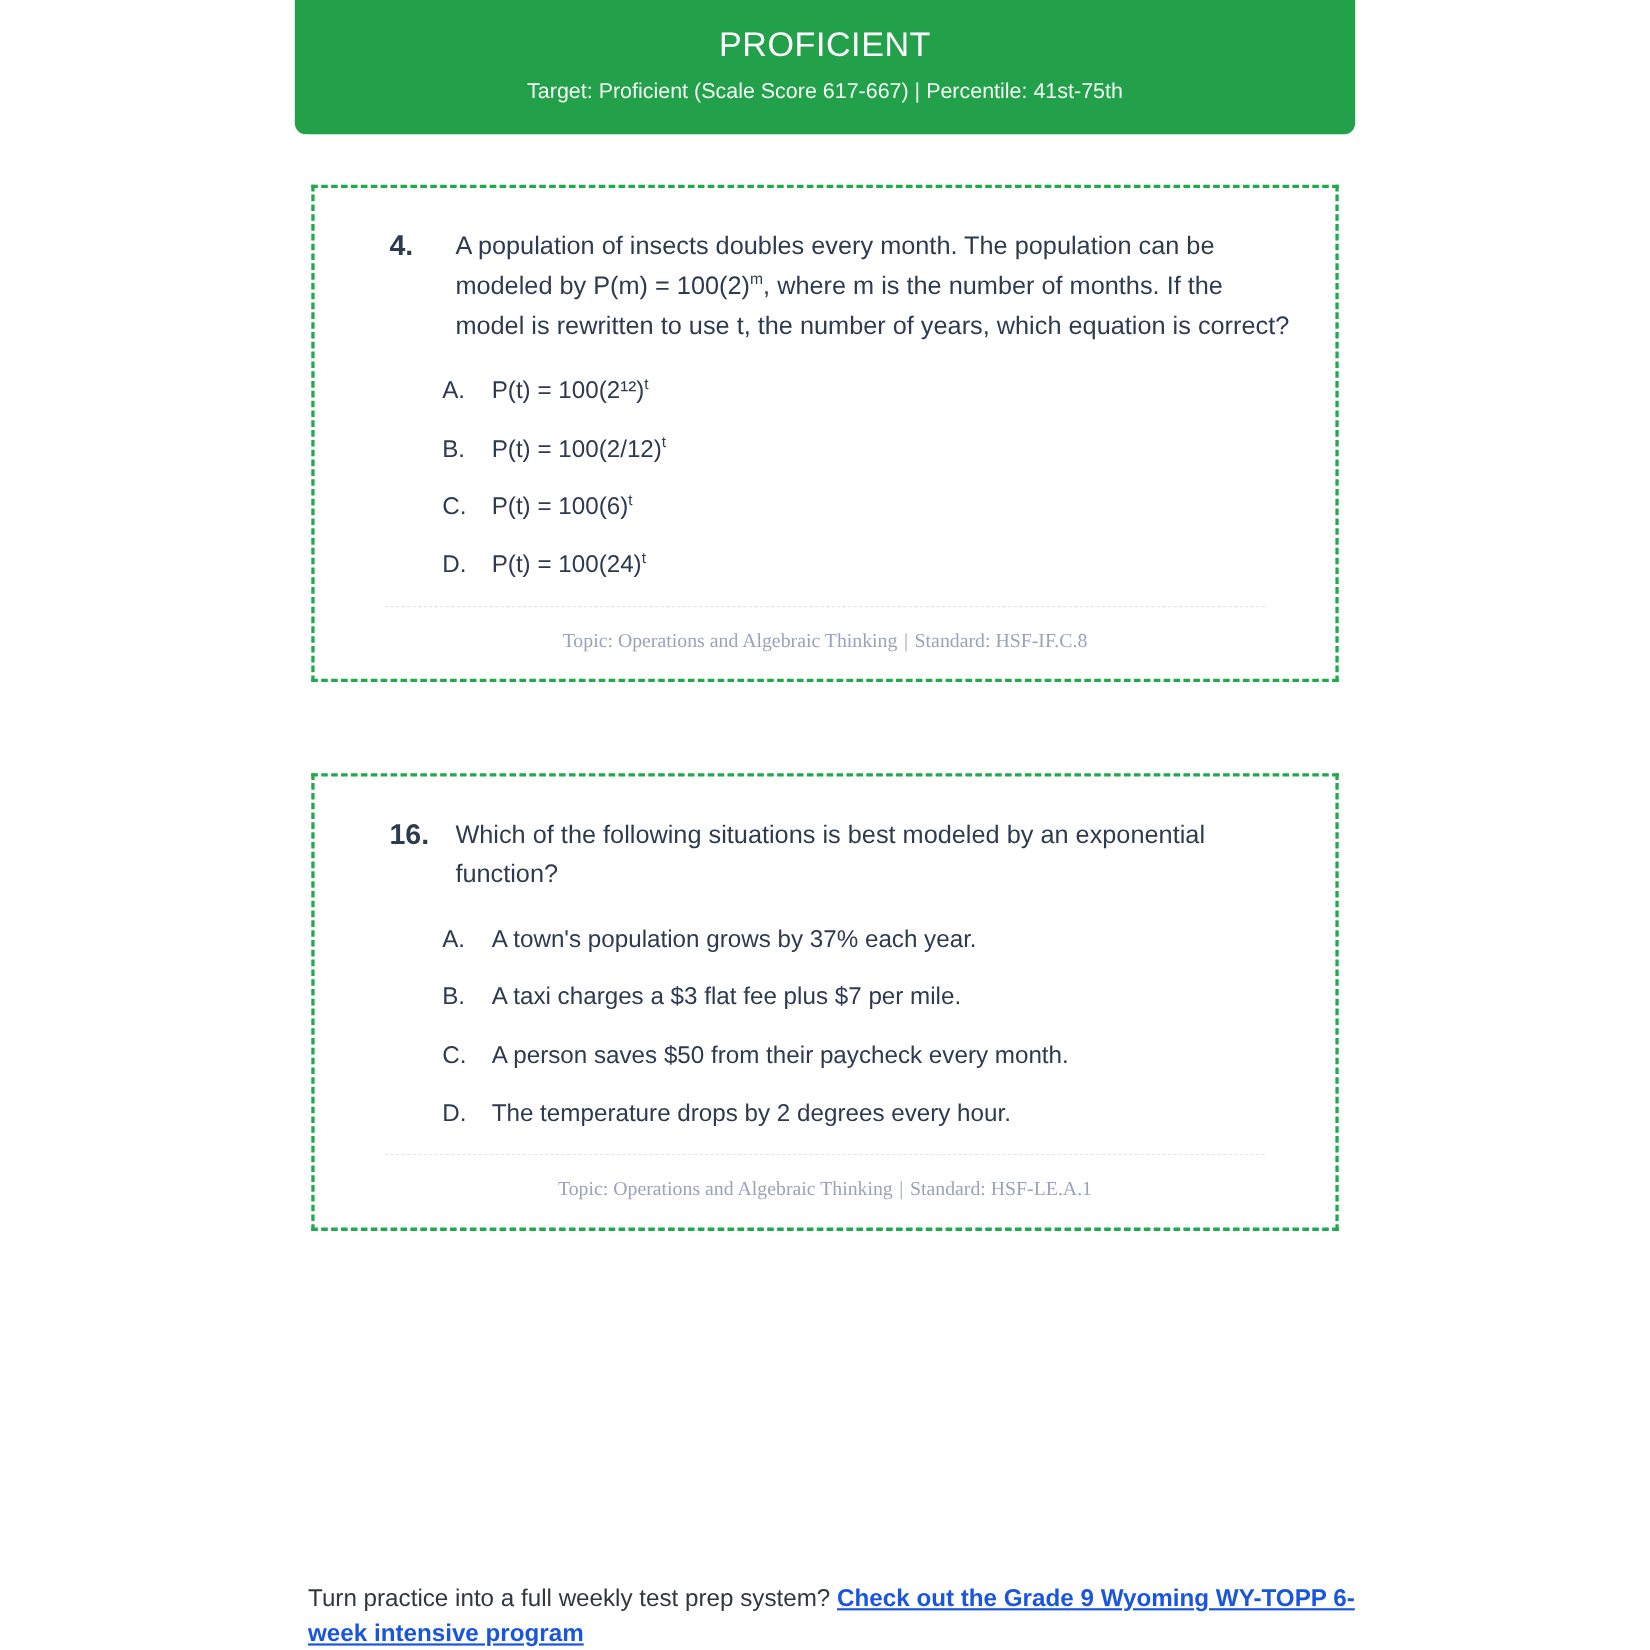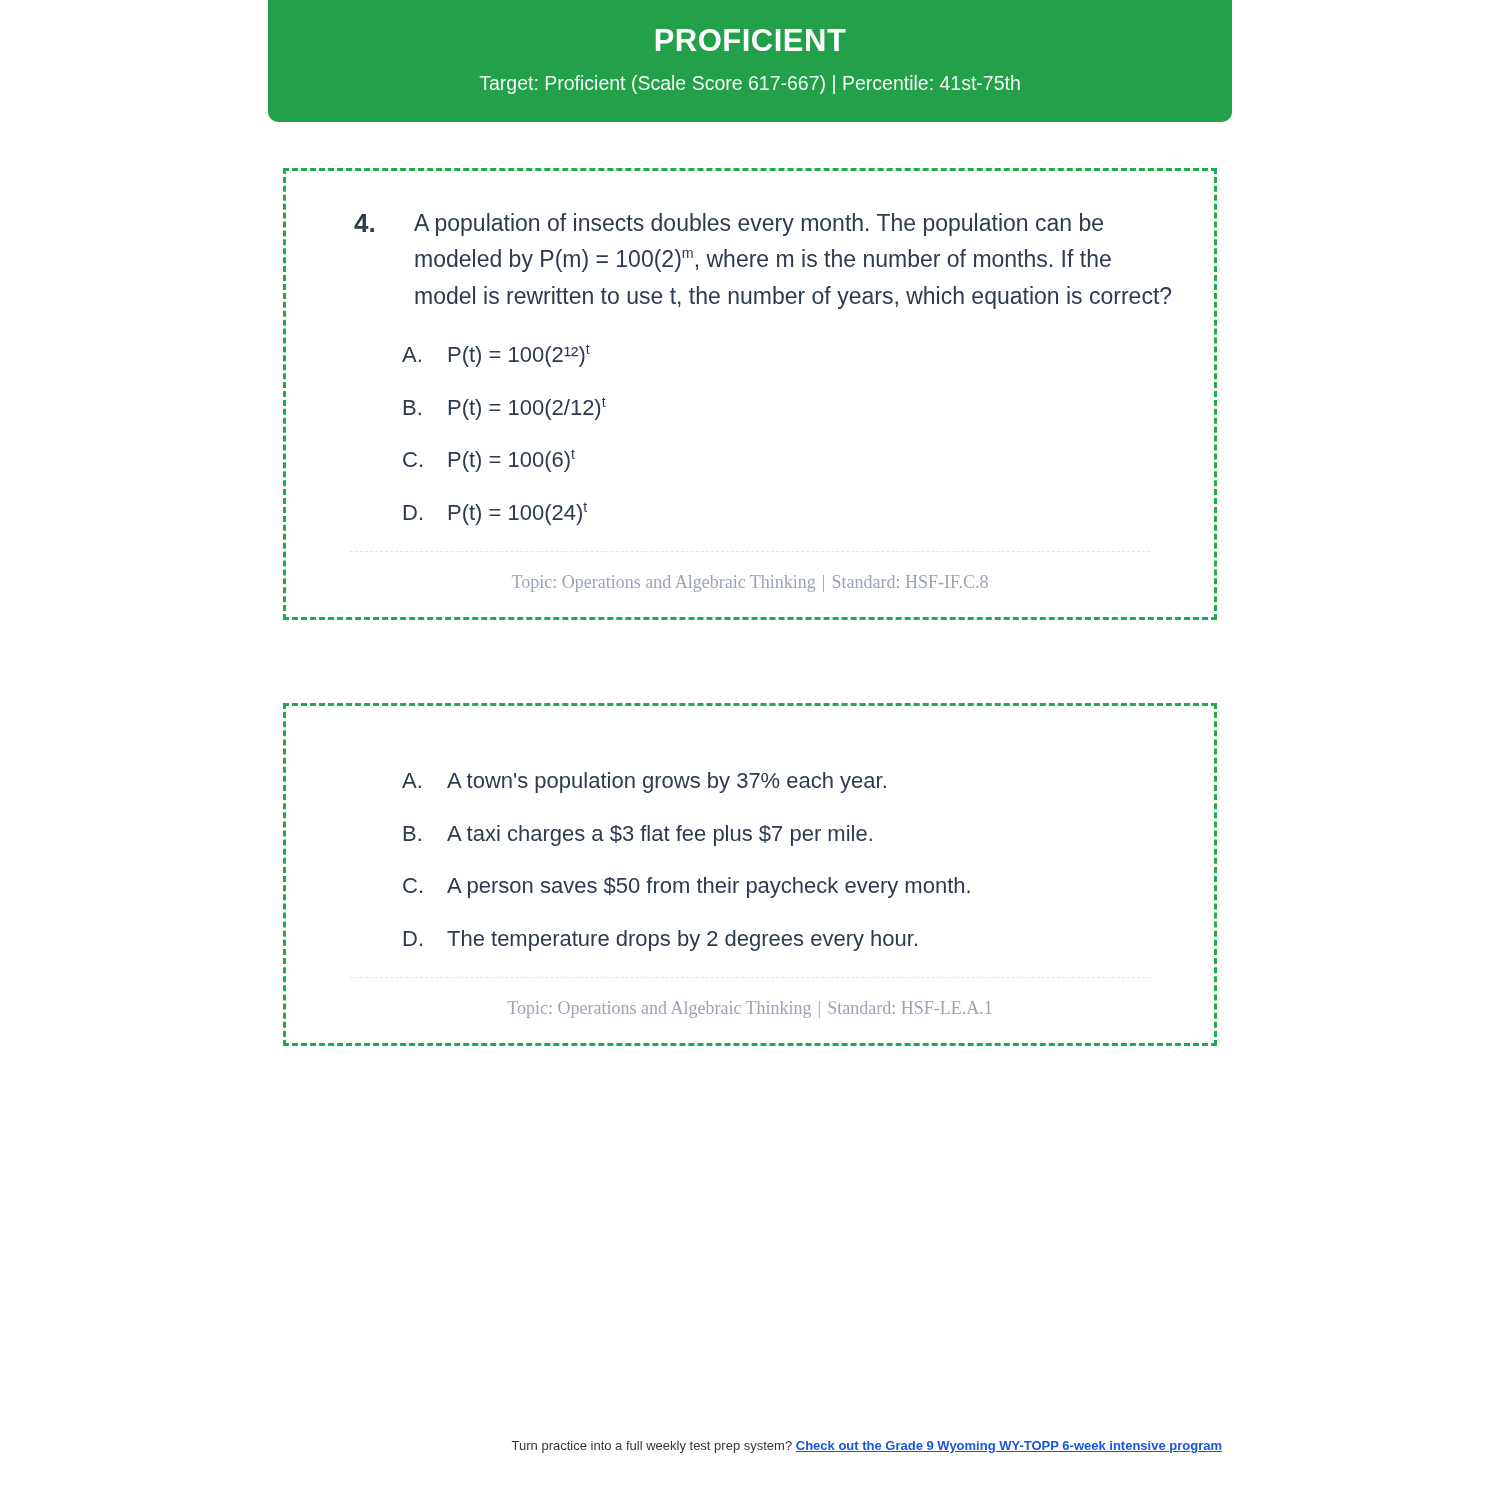--- a/index.html
+++ b/index.html
@@ -20,21 +20,21 @@
     left: 268px; top: 0px;
     width: 964px;
     background: #22a04a;
     border-radius: 0 0 10px 10px;
     padding: 22px 30px 26px 30px;
     text-align: center;
     color: #ffffff;
   }
   .banner-title {
     font-size: 31px;
-    font-weight: bold;
+    font-weight: normal;
     letter-spacing: 0.5px;
     line-height: 1.25;
     margin-bottom: 10px;
   }
   .banner-sub {
     font-size: 19.5px;
     font-weight: normal;
     line-height: 1.3;
     color: #f2fbf5;
   }
@@ -96,24 +96,24 @@
     color: #9aa3b8;
     padding: 18px 0 6px 0;
     line-height: 1.4;
     font-family: Liberation Serif, serif;
   }
   .sep { padding: 0 6px; }
 
   
   .page-footer {
     position: absolute;
-    left: 262px; top: 1437px;
+    left: 280px; top: 1437px;
     width: 960px;
-    text-align: right;
-    font-size: 13px;
+    text-align: left;
+    font-size: 22px;
     color: #32373d;
     line-height: 1.45;
   }
   .footer-link {
     color: #1a56dd;
     font-weight: bold;
     text-decoration: underline;
     cursor: pointer;
   }
 </style>
@@ -150,20 +150,24 @@
         <span class="opt-text"><span>P(t) = 100(24)</span><sup>t</sup></span>
       </li>
     </ul>
     <div class="qfooter-rule"></div>
     <div class="qfooter">
       <span>Topic: Operations and Algebraic Thinking</span><span class="sep">|</span><span>Standard: HSF-IF.C.8</span>
     </div>
   </div>
 
   <div class="qcard" id="card-16">
+    <div class="qrow">
+      <div class="qnum">16.</div>
+      <div class="qstem"><span>Which of the following situations is best modeled by an exponential function?</span><sup></sup><span></span></div>
+    </div>
     <ul class="options">
       <li class="option">
         <span class="opt-letter">A.</span>
         <span class="opt-text"><span>A town's population grows by 37% each year.</span><sup></sup></span>
       </li>
       <li class="option">
         <span class="opt-letter">B.</span>
         <span class="opt-text"><span>A taxi charges a $3 flat fee plus $7 per mile.</span><sup></sup></span>
       </li>
       <li class="option">

